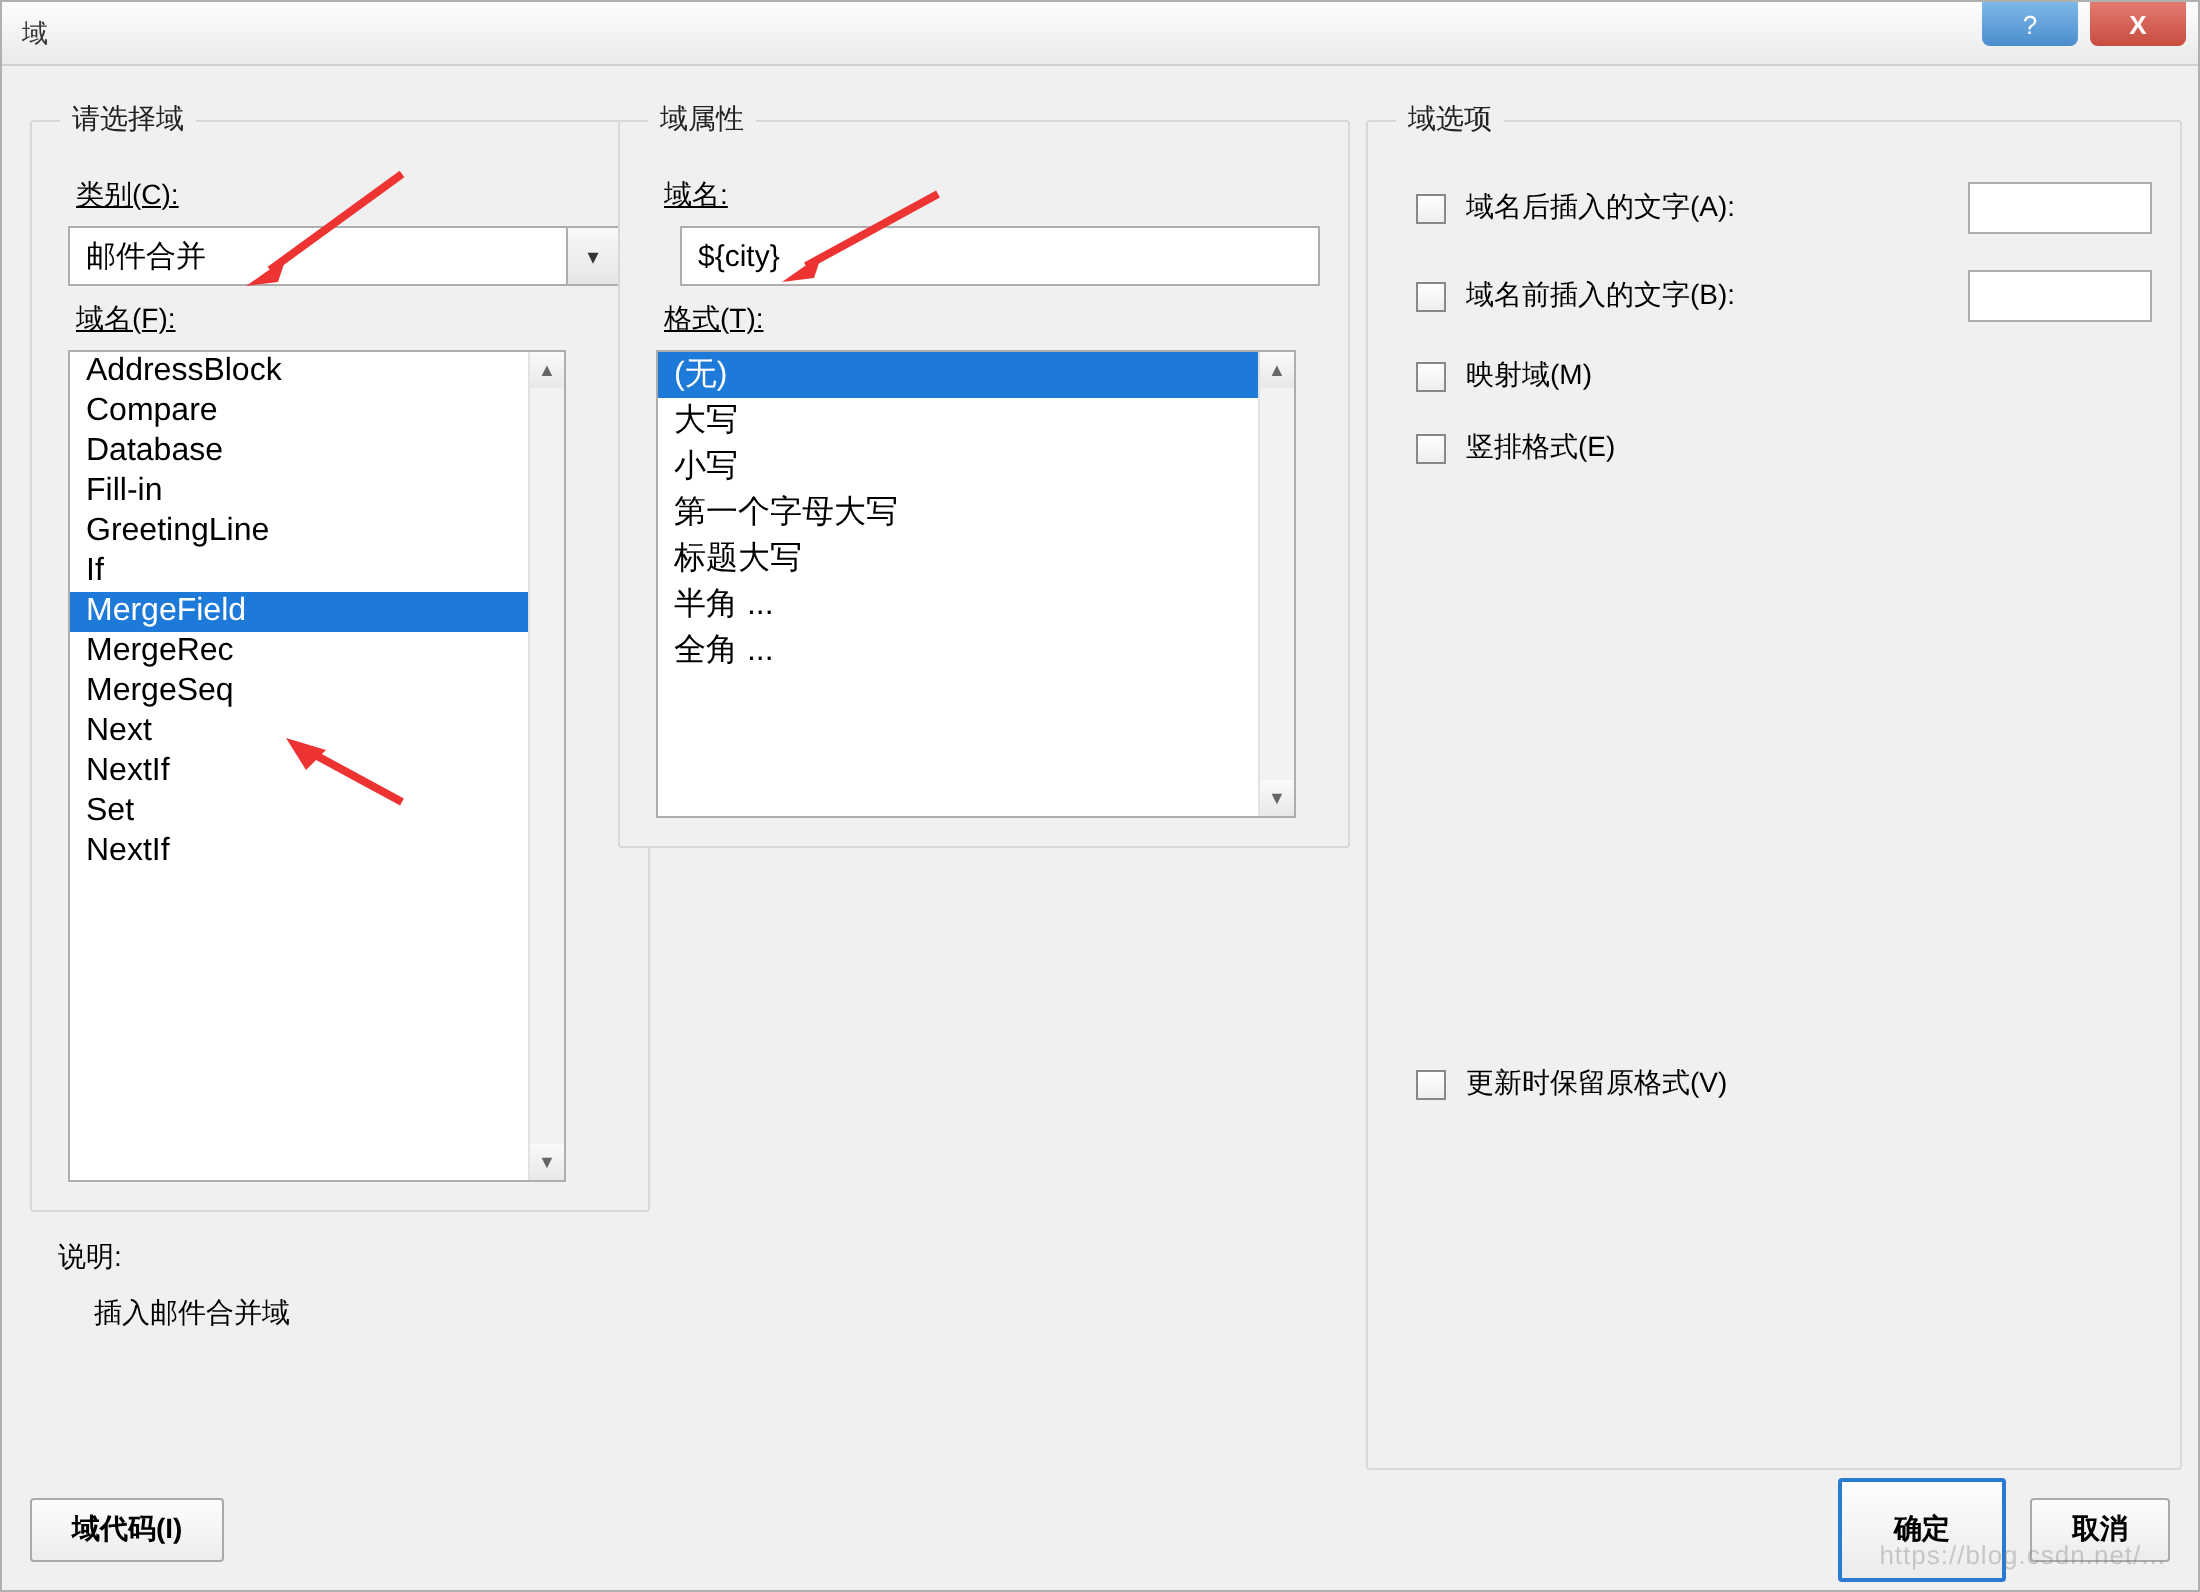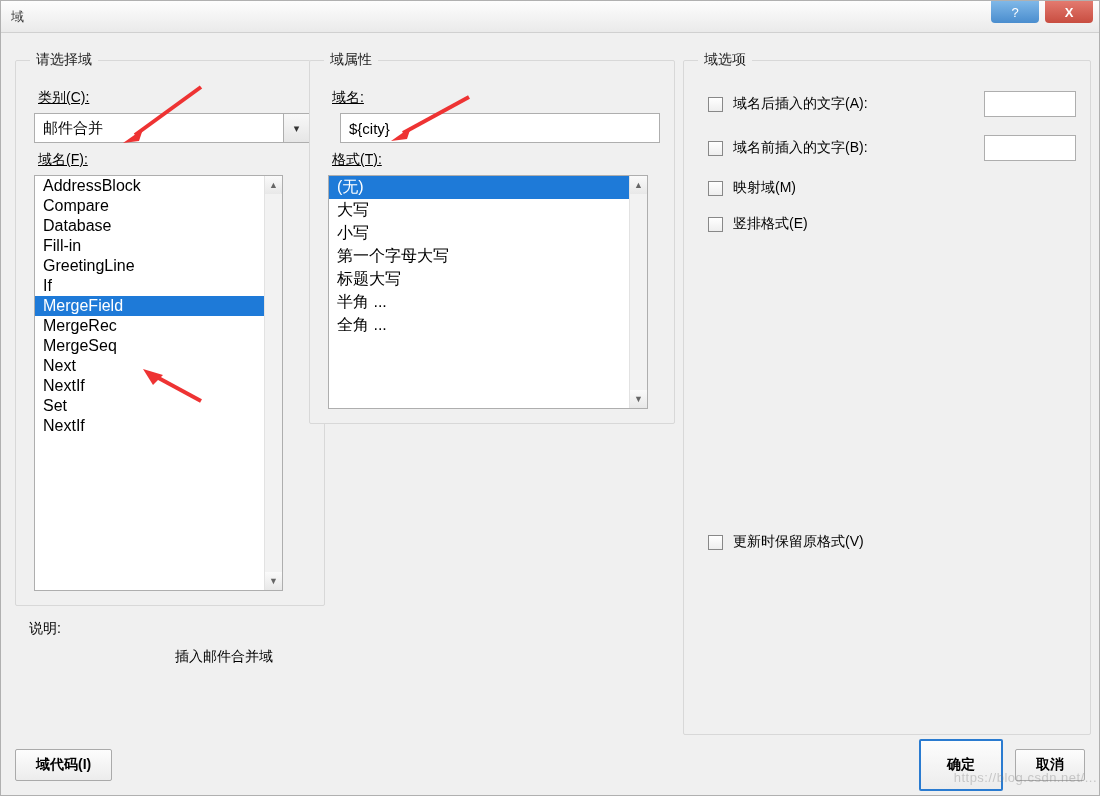--- a/index.html
+++ b/index.html
@@ -125,21 +125,21 @@
       justify-content: space-between;
     }
     .scroll-arrow {
       height: 18px;
       display: flex; align-items: center; justify-content: center;
       font-size: 9px; color: #666;
       background: linear-gradient(#fafafa,#e8e8e8);
     }
     .desc-block { margin: 14px 0 0 14px; }
     .desc-label { margin-bottom: 10px; }
-    .desc-text { margin-left: 18px; text-align: right; }
+    .desc-text { margin-left: 18px; }
     .option-row {
       display: flex;
       align-items: center;
       gap: 10px;
       margin: 10px 0 18px 10px;
     }
     .checkbox {
       width: 15px; height: 15px;
       border: 1px solid #888;
       background: linear-gradient(#fff,#eee);
@@ -178,21 +178,21 @@
       padding: 15px 26px;
     }
     .spacer { flex: 1; }
     .arrow {
       position: absolute;
       pointer-events: none;
       z-index: 10;
     }
     .watermark {
       position: absolute;
-      right: 2px; bottom: 10px;
+      right: 16px; bottom: 10px;
       font-size: 13px;
       color: rgba(120,120,120,0.35);
       letter-spacing: 0.5px;
       text-align: center;
     }
     .col-right .keep-format { margin-top: 300px; justify-content: center; }
   </style>
 </head>
 <body>
 

